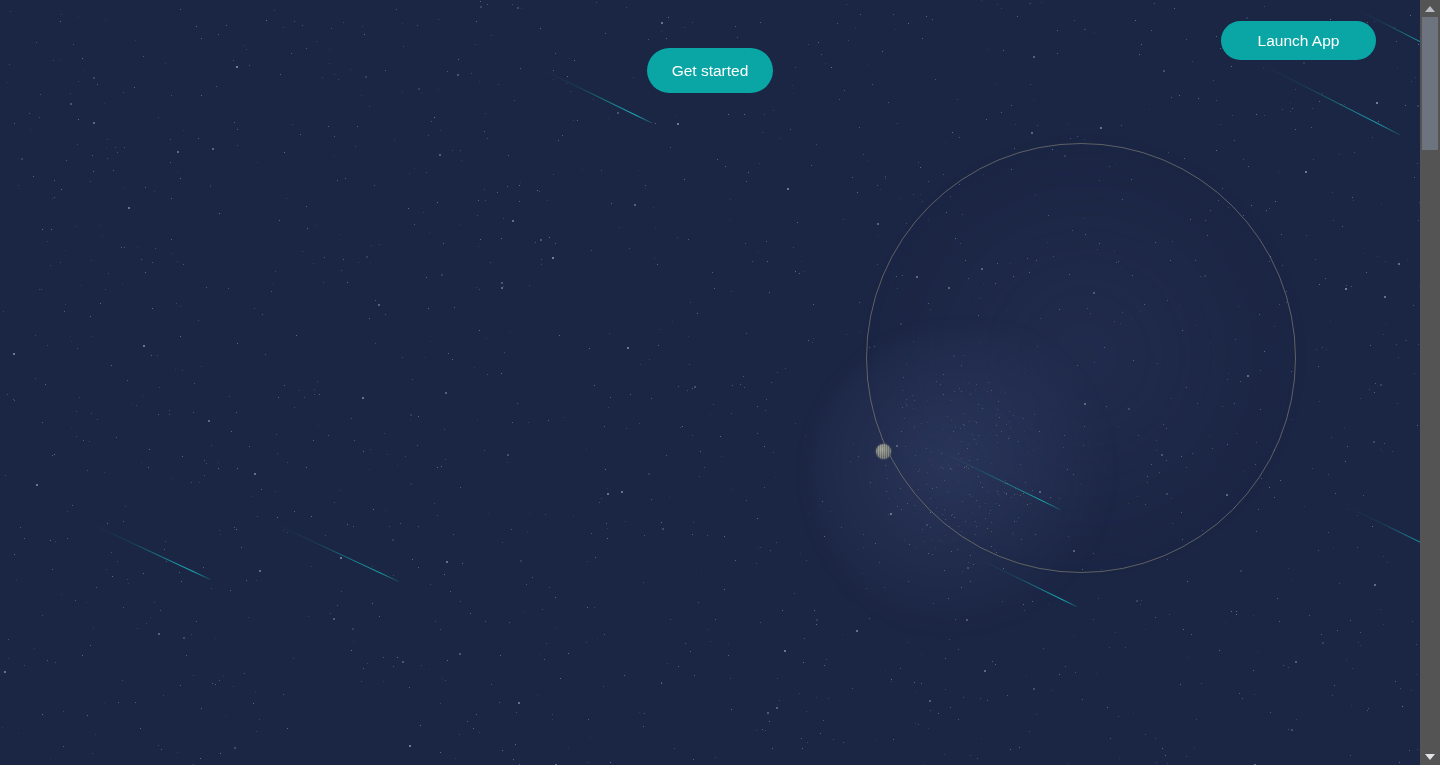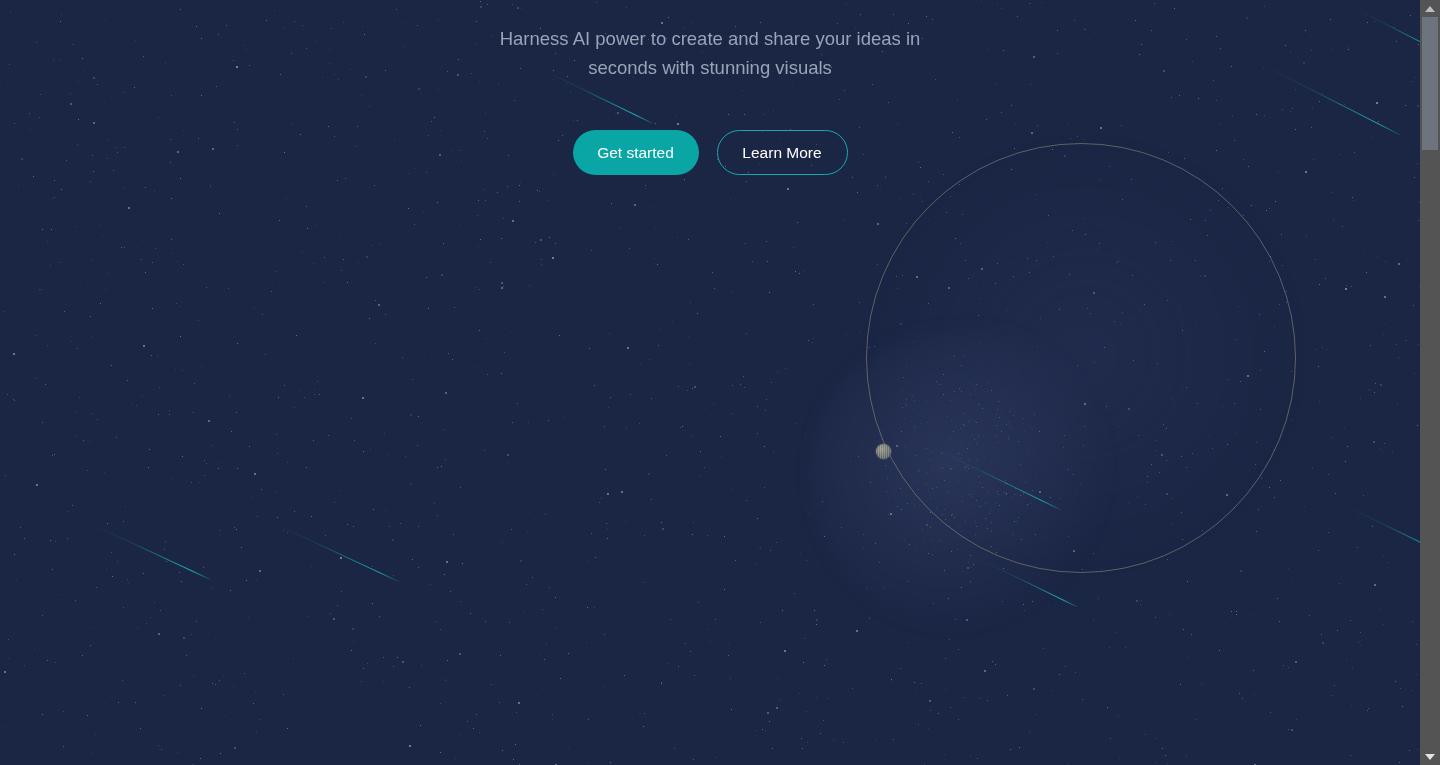--- a/index.html
+++ b/index.html
@@ -1914,29 +1914,28 @@
       <span class="streak" style="left:272px;top:522px;width:140px;transform:rotate(25deg)"></span>
       <span class="streak" style="left:935px;top:448px;width:140px;transform:rotate(26deg)"></span>
       <span class="streak" style="left:978px;top:558px;width:110px;transform:rotate(26deg)"></span>
       <span class="streak" style="left:1345px;top:505px;width:120px;transform:rotate(26deg)"></span>
     </div>
 
   <div class="header">
 
 
 
+    <button class="launch-btn">Launch App</button>
   </div>
 
   <div class="hero">
 
-    <p class="subhead">Harness AI power to create and share your ideas in seconds with stunning visuals</p>
 
     <div class="cta-row">
       <button class="btn-primary">Get started</button>
-      <button class="btn-outline">Learn More</button>
     </div>
   </div>
 
   <div class="scrollbar">
     <div class="sb-arrow up">
         <i></i>
       </div>
     <div class="sb-thumb"></div>
     <div class="sb-arrow down">
         <i></i>

